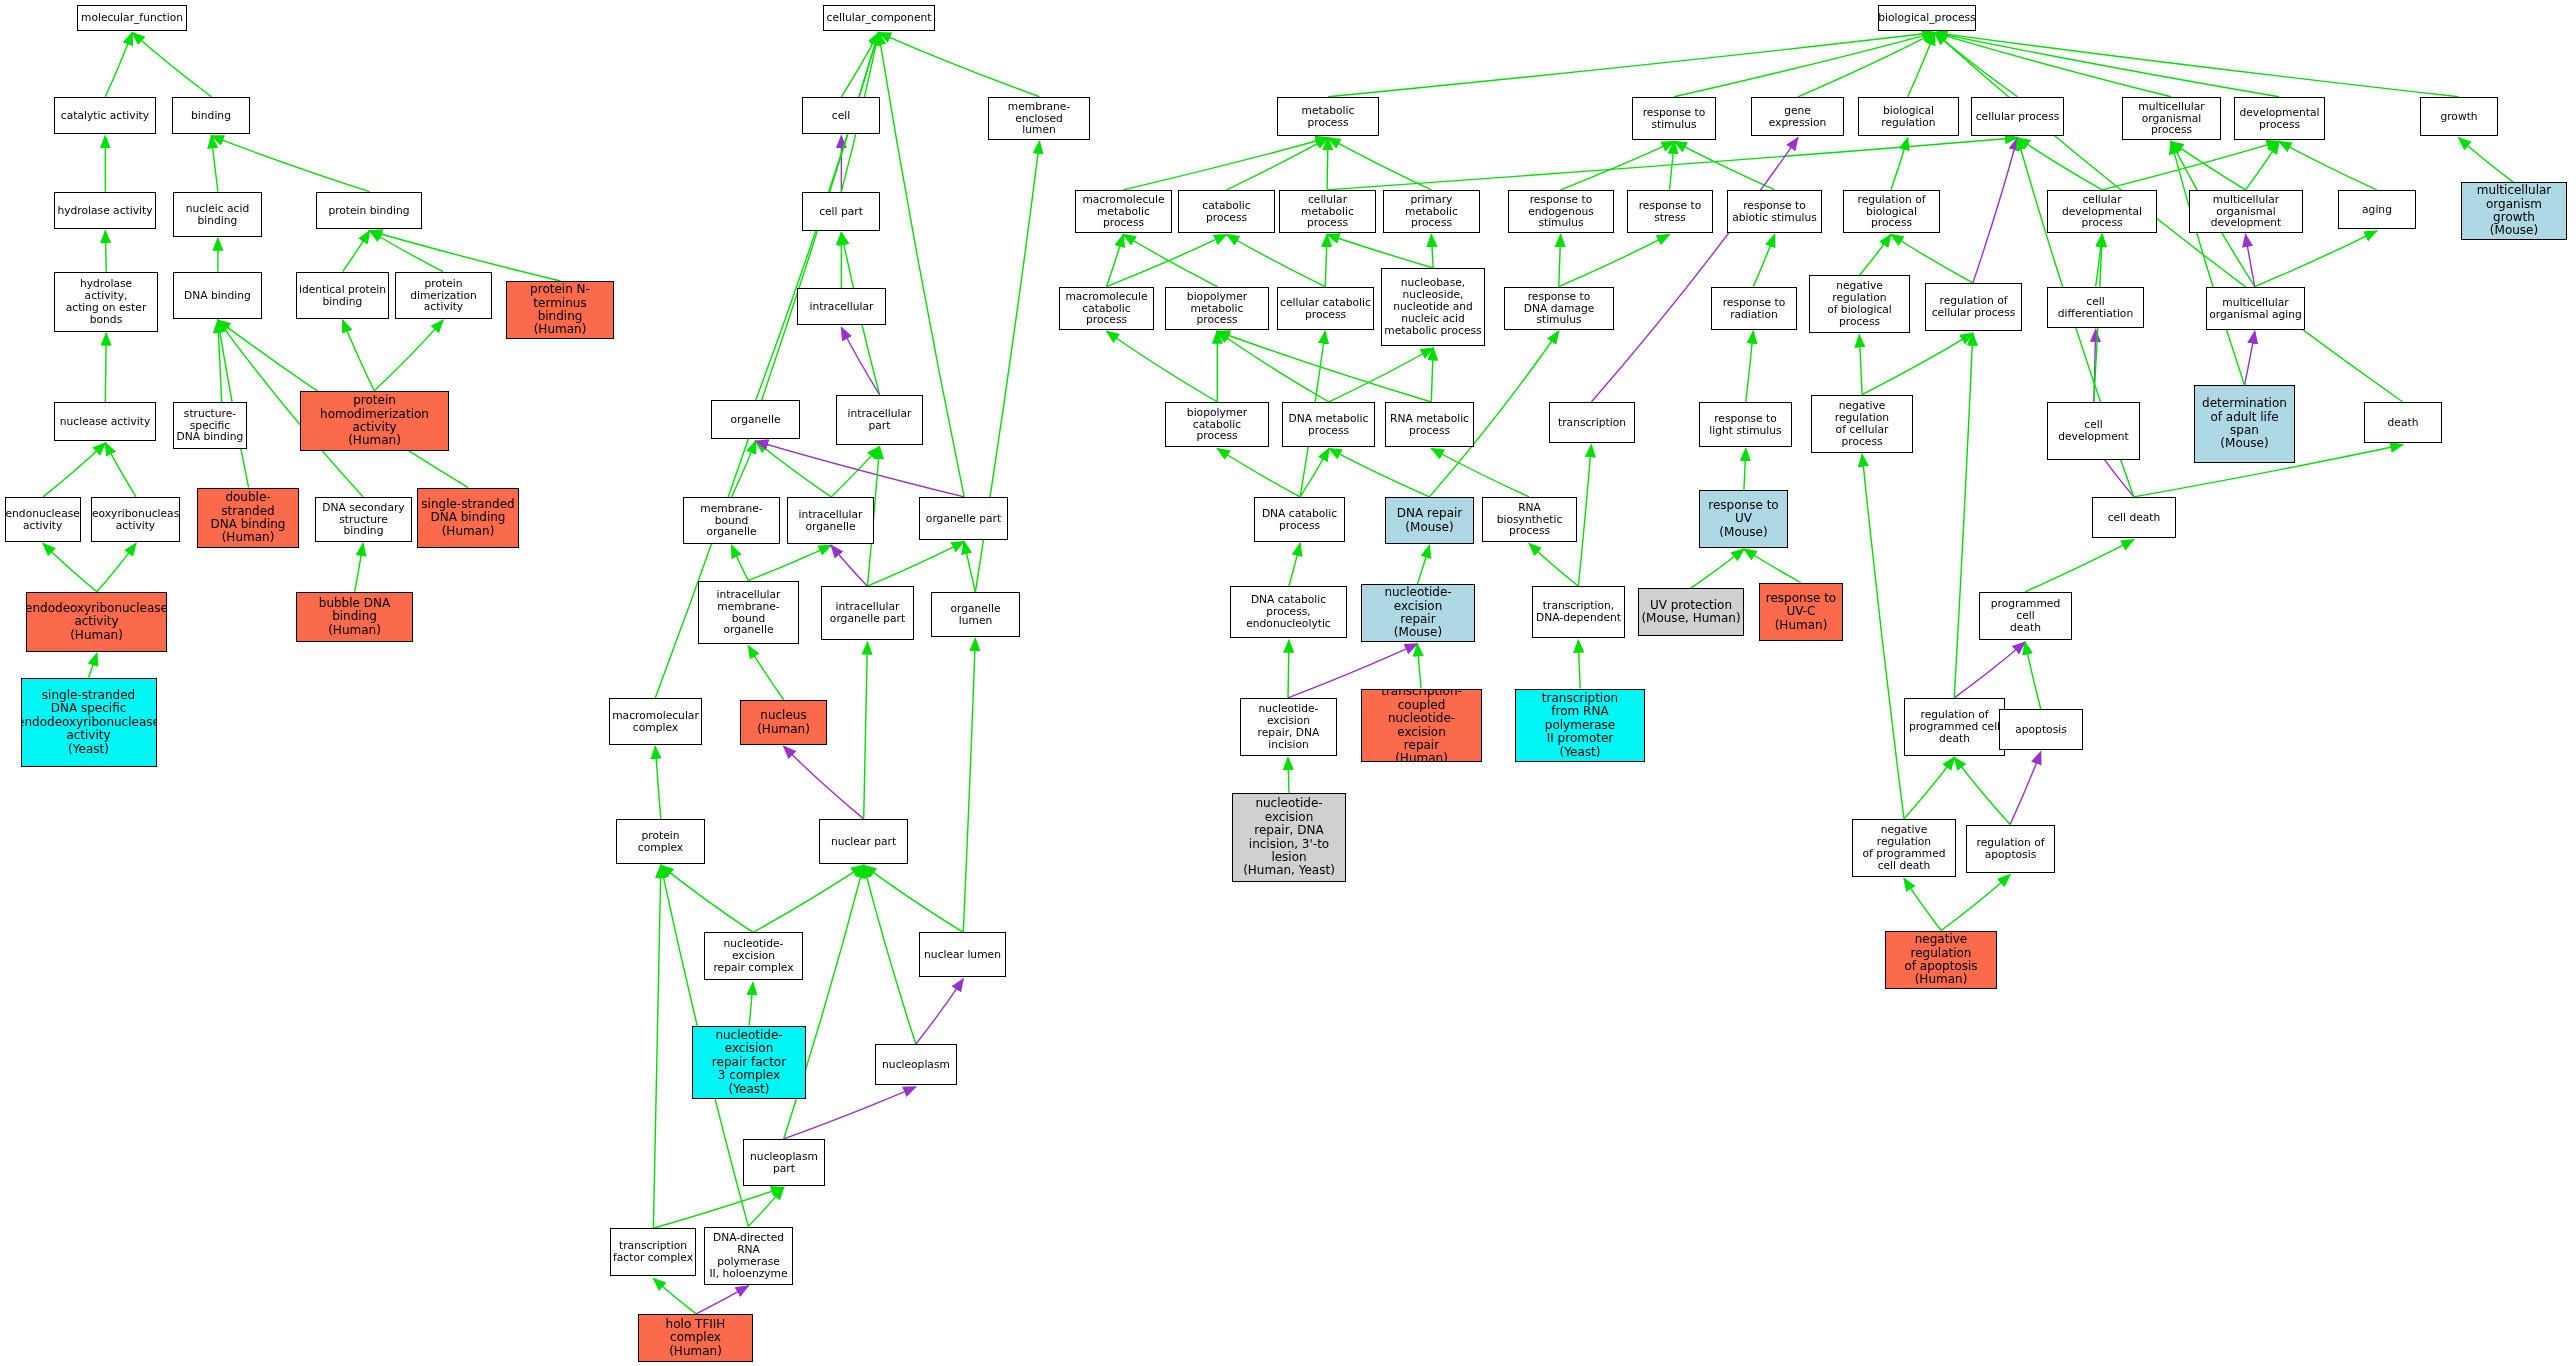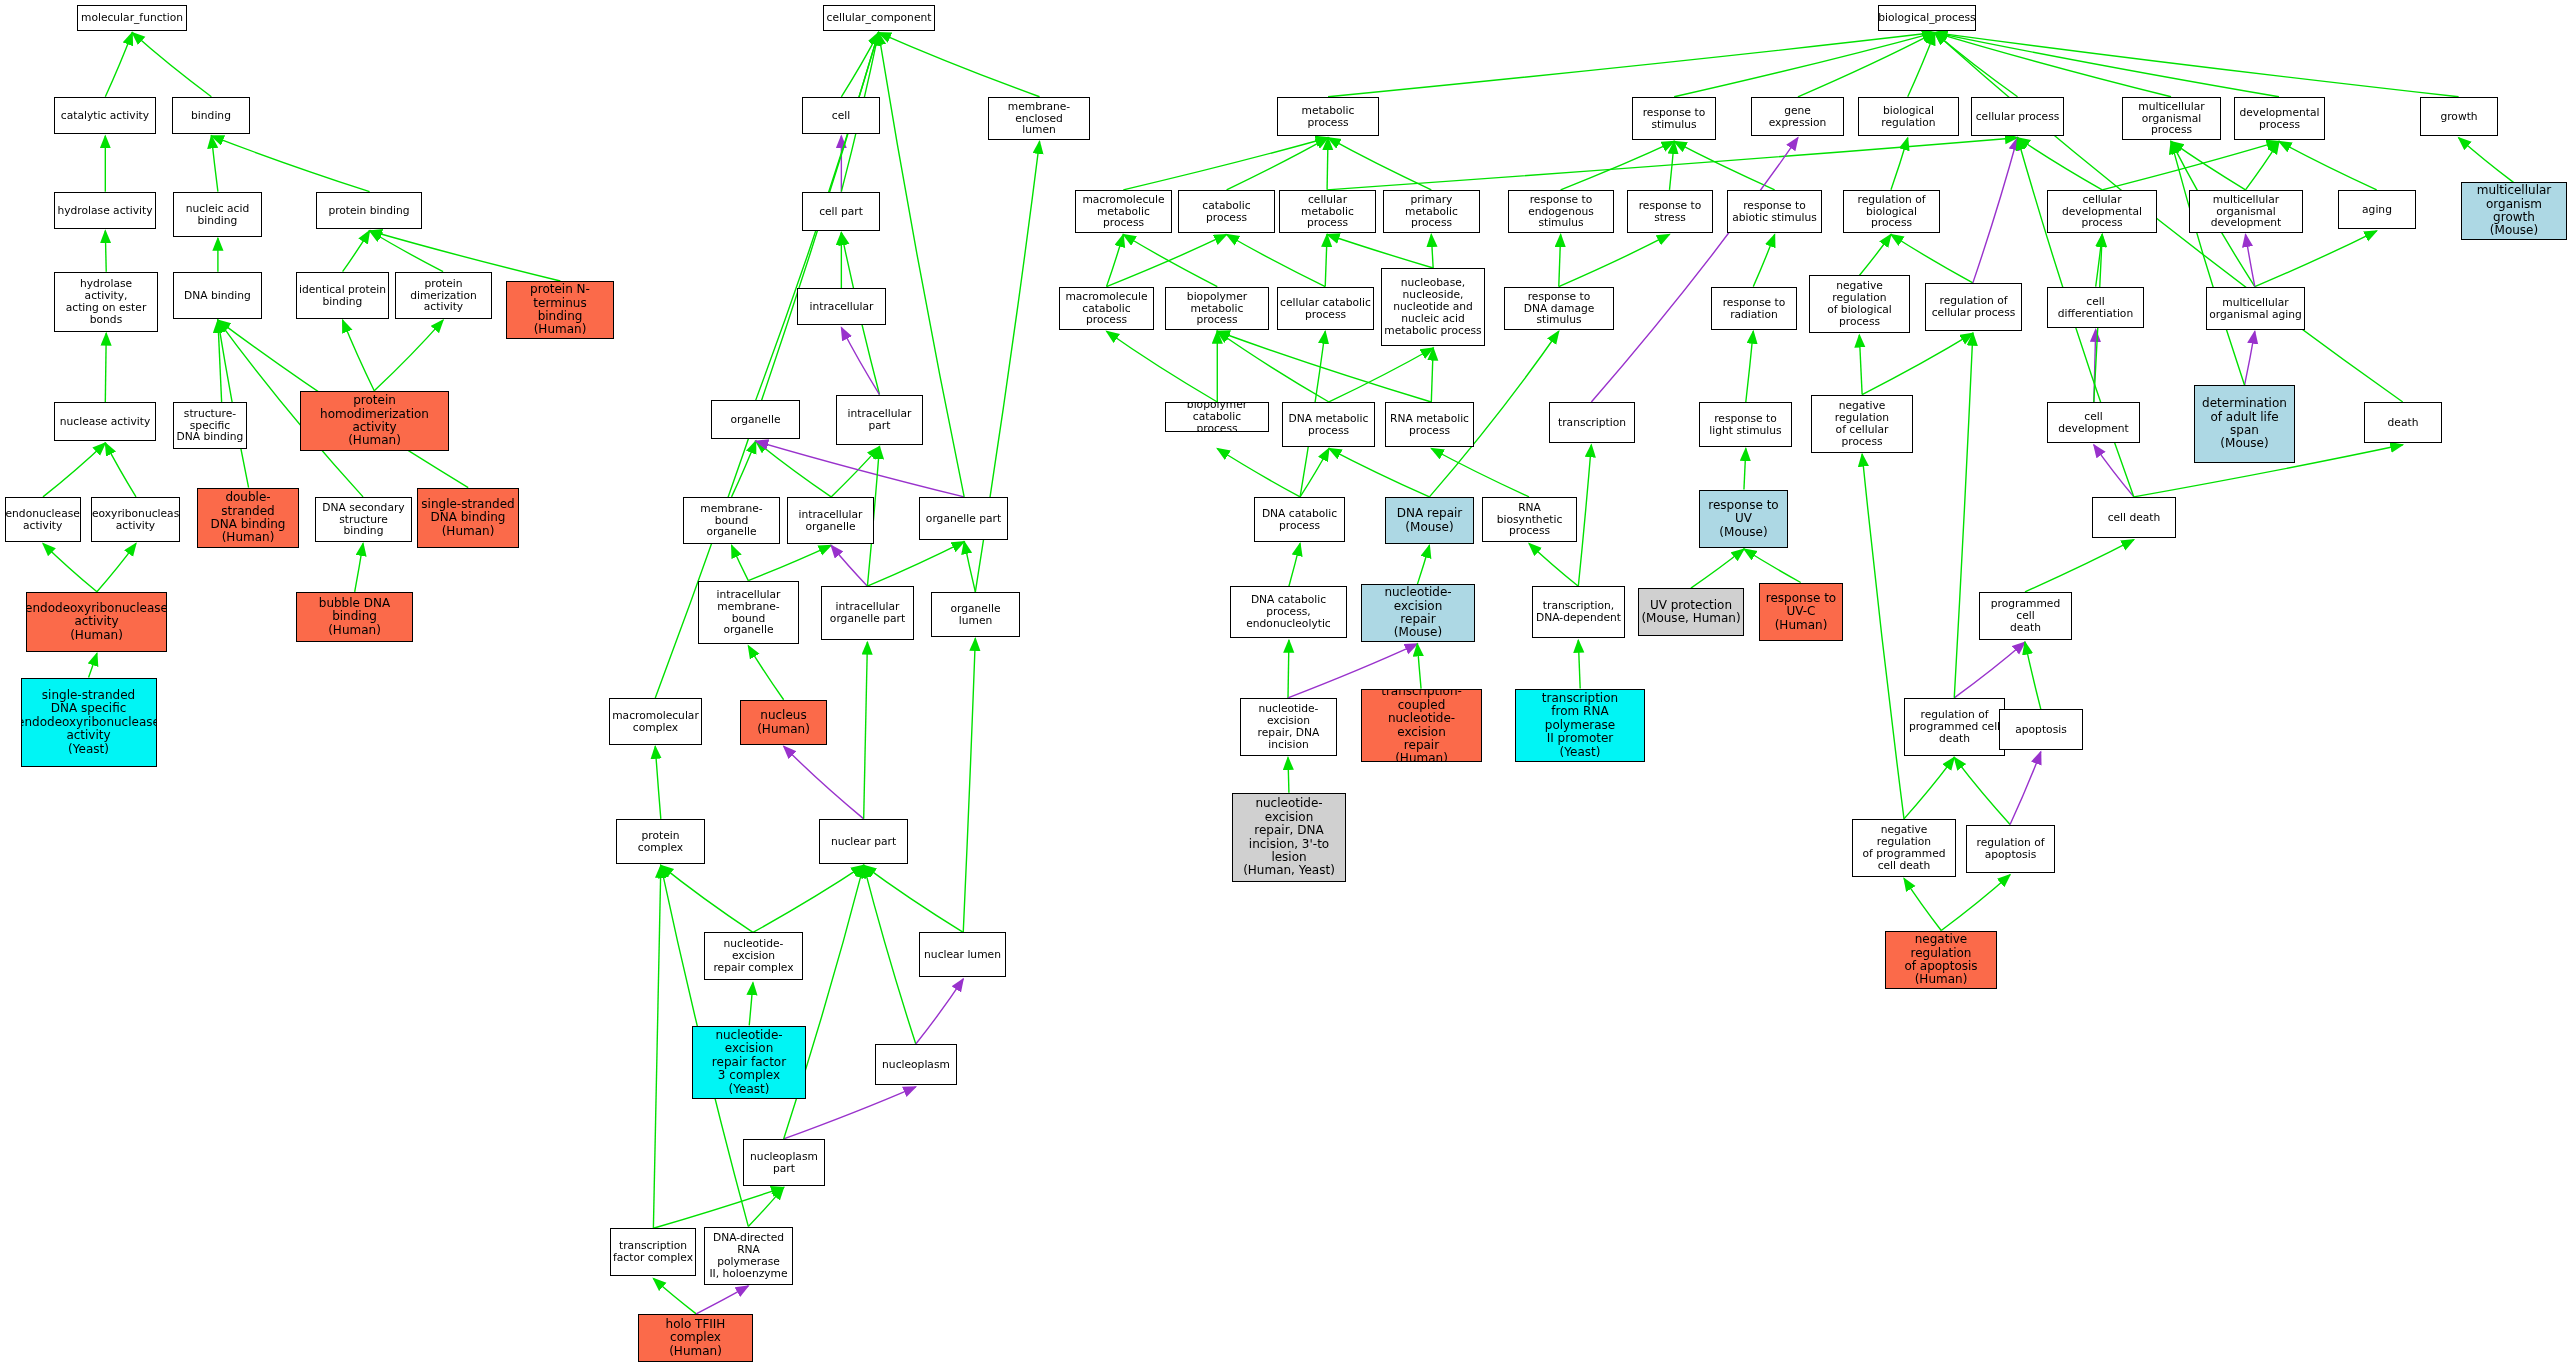--- a/index.html
+++ b/index.html
@@ -480,21 +480,21 @@
         <span>regulation of
 cellular process</span>
       </div>
       <div class="node c-white f-sm" style="left: 2047px; top: 287px; width: 97px; height: 41px;">
         <span>cell differentiation</span>
       </div>
       <div class="node c-white f-sm" style="left: 2206px; top: 287px; width: 99px; height: 43px;">
         <span>multicellular
 organismal aging</span>
       </div>
-      <div class="node c-white f-sm" style="left: 1165px; top: 402px; width: 104px; height: 30px;">
+      <div class="node c-white f-sm" style="left: 1165px; top: 402px; width: 104px; height: 45px;">
         <span>biopolymer catabolic
 process</span>
       </div>
       <div class="node c-white f-sm" style="left: 1282px; top: 402px; width: 93px; height: 45px;">
         <span>DNA metabolic
 process</span>
       </div>
       <div class="node c-white f-sm" style="left: 1385px; top: 402px; width: 89px; height: 45px;">
         <span>RNA metabolic
 process</span>
@@ -504,21 +504,21 @@
       </div>
       <div class="node c-white f-sm" style="left: 1699px; top: 402px; width: 93px; height: 45px;">
         <span>response to
 light stimulus</span>
       </div>
       <div class="node c-white f-sm" style="left: 1811px; top: 395px; width: 102px; height: 58px;">
         <span>negative regulation
 of cellular
 process</span>
       </div>
-      <div class="node c-white f-sm" style="left: 2047px; top: 402px; width: 93px; height: 41px;">
+      <div class="node c-white f-sm" style="left: 2047px; top: 402px; width: 93px; height: 58px;">
         <span>cell development</span>
       </div>
       <div class="node c-blue f-md" style="left: 2194px; top: 385px; width: 101px; height: 78px;">
         <span>determination
 of adult life
 span
 (Mouse)</span>
       </div>
       <div class="node c-white f-sm" style="left: 2364px; top: 402px; width: 78px; height: 41px;">
         <span>death</span>

